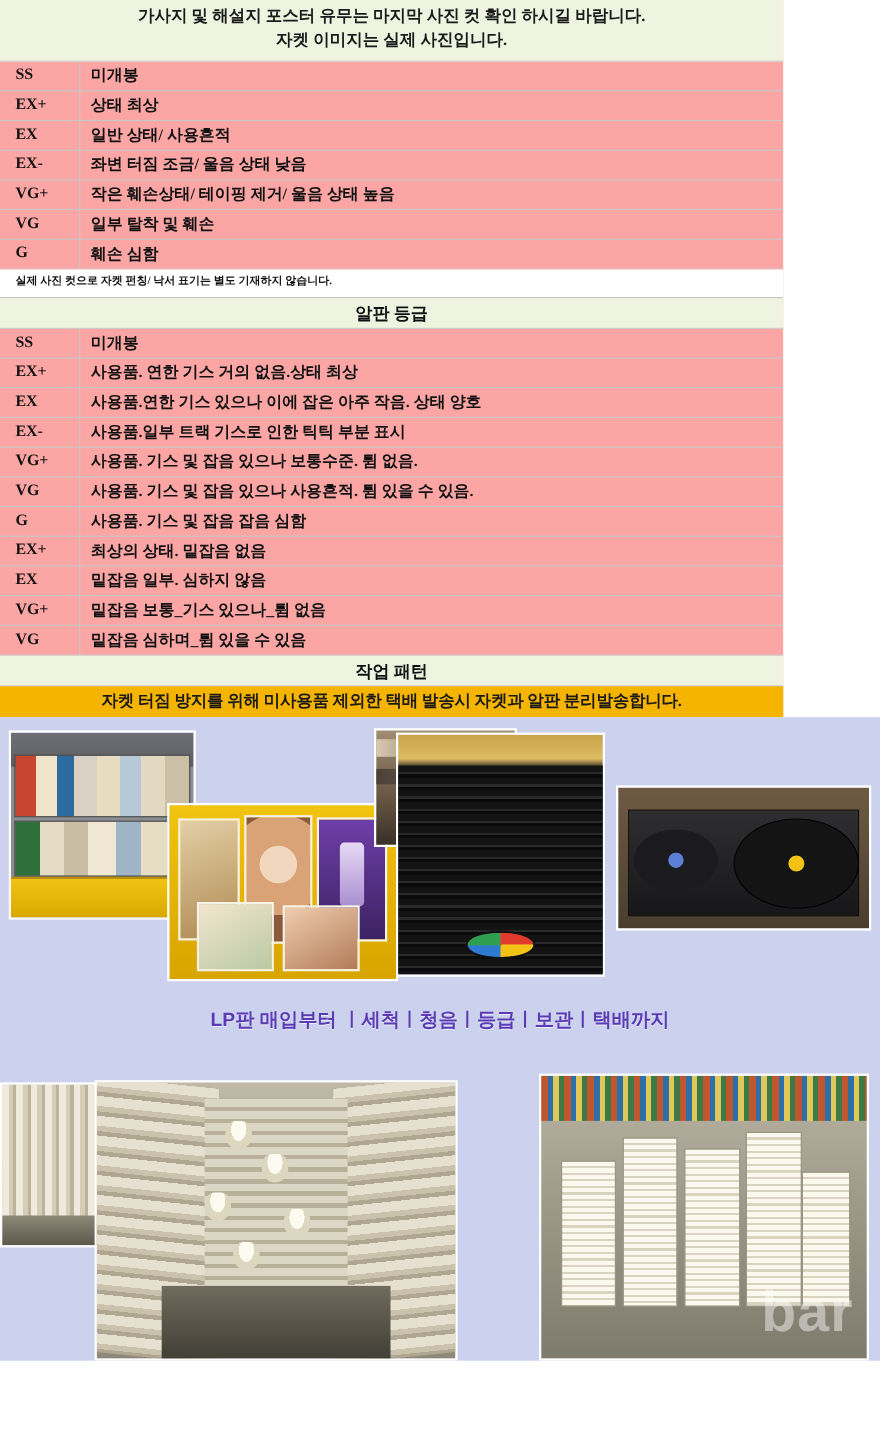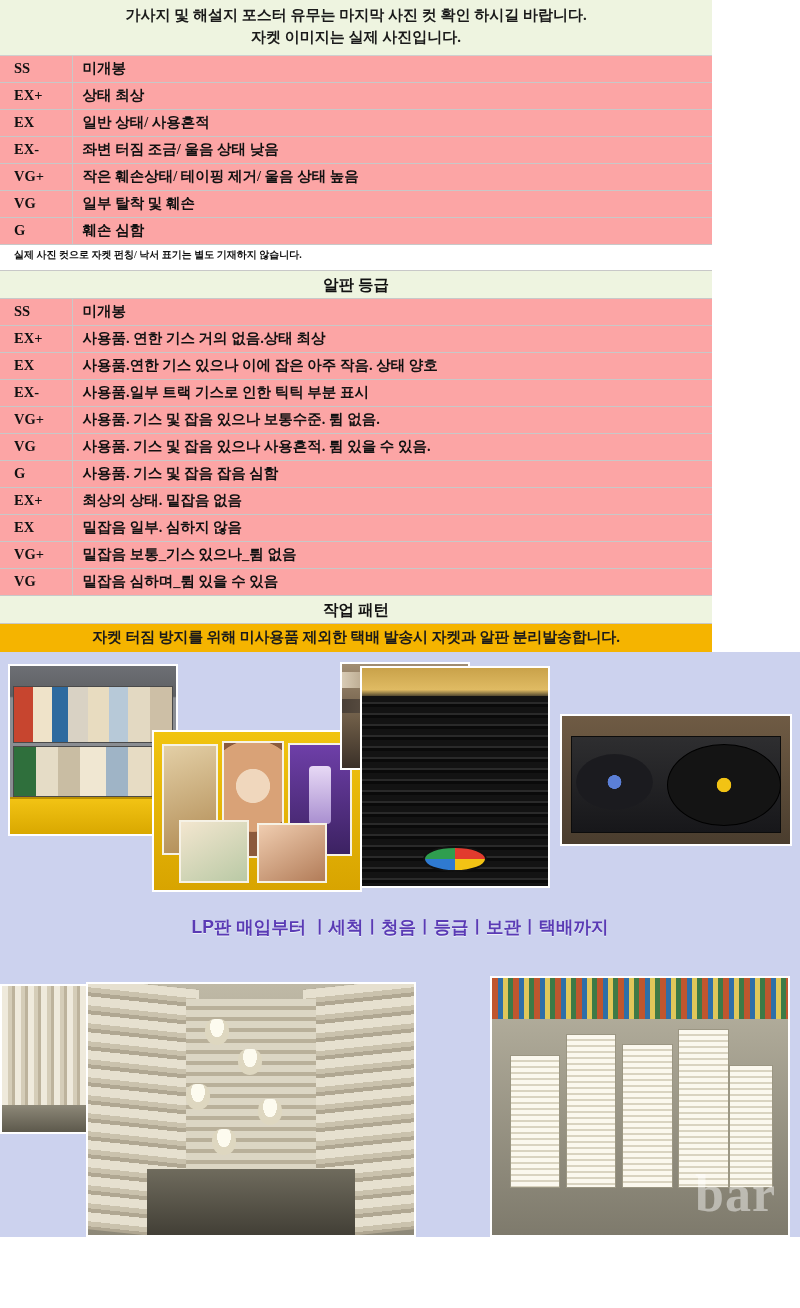--- a/index.html
+++ b/index.html
@@ -112,21 +112,21 @@
   }
 
   .watermark {
     position: absolute;
     right: 24px;
     bottom: 14px;
     font-size: 52px;
     font-weight: bold;
     color: rgba(255,255,255,0.45);
     letter-spacing: 1px;
-    font-family: Liberation Serif, serif;
+    font-family: Liberation Sans, sans-serif;
   }
 
   
   .crate-a {
     background:
       linear-gradient(180deg, #6d6f74 0%, #5d5f63 18%, #8a8d92 19%, #8a8d92 100%);
   }
   .crate-a .row1 {
     position: absolute; left: 2%; top: 12%; width: 96%; height: 34%;
     background:

